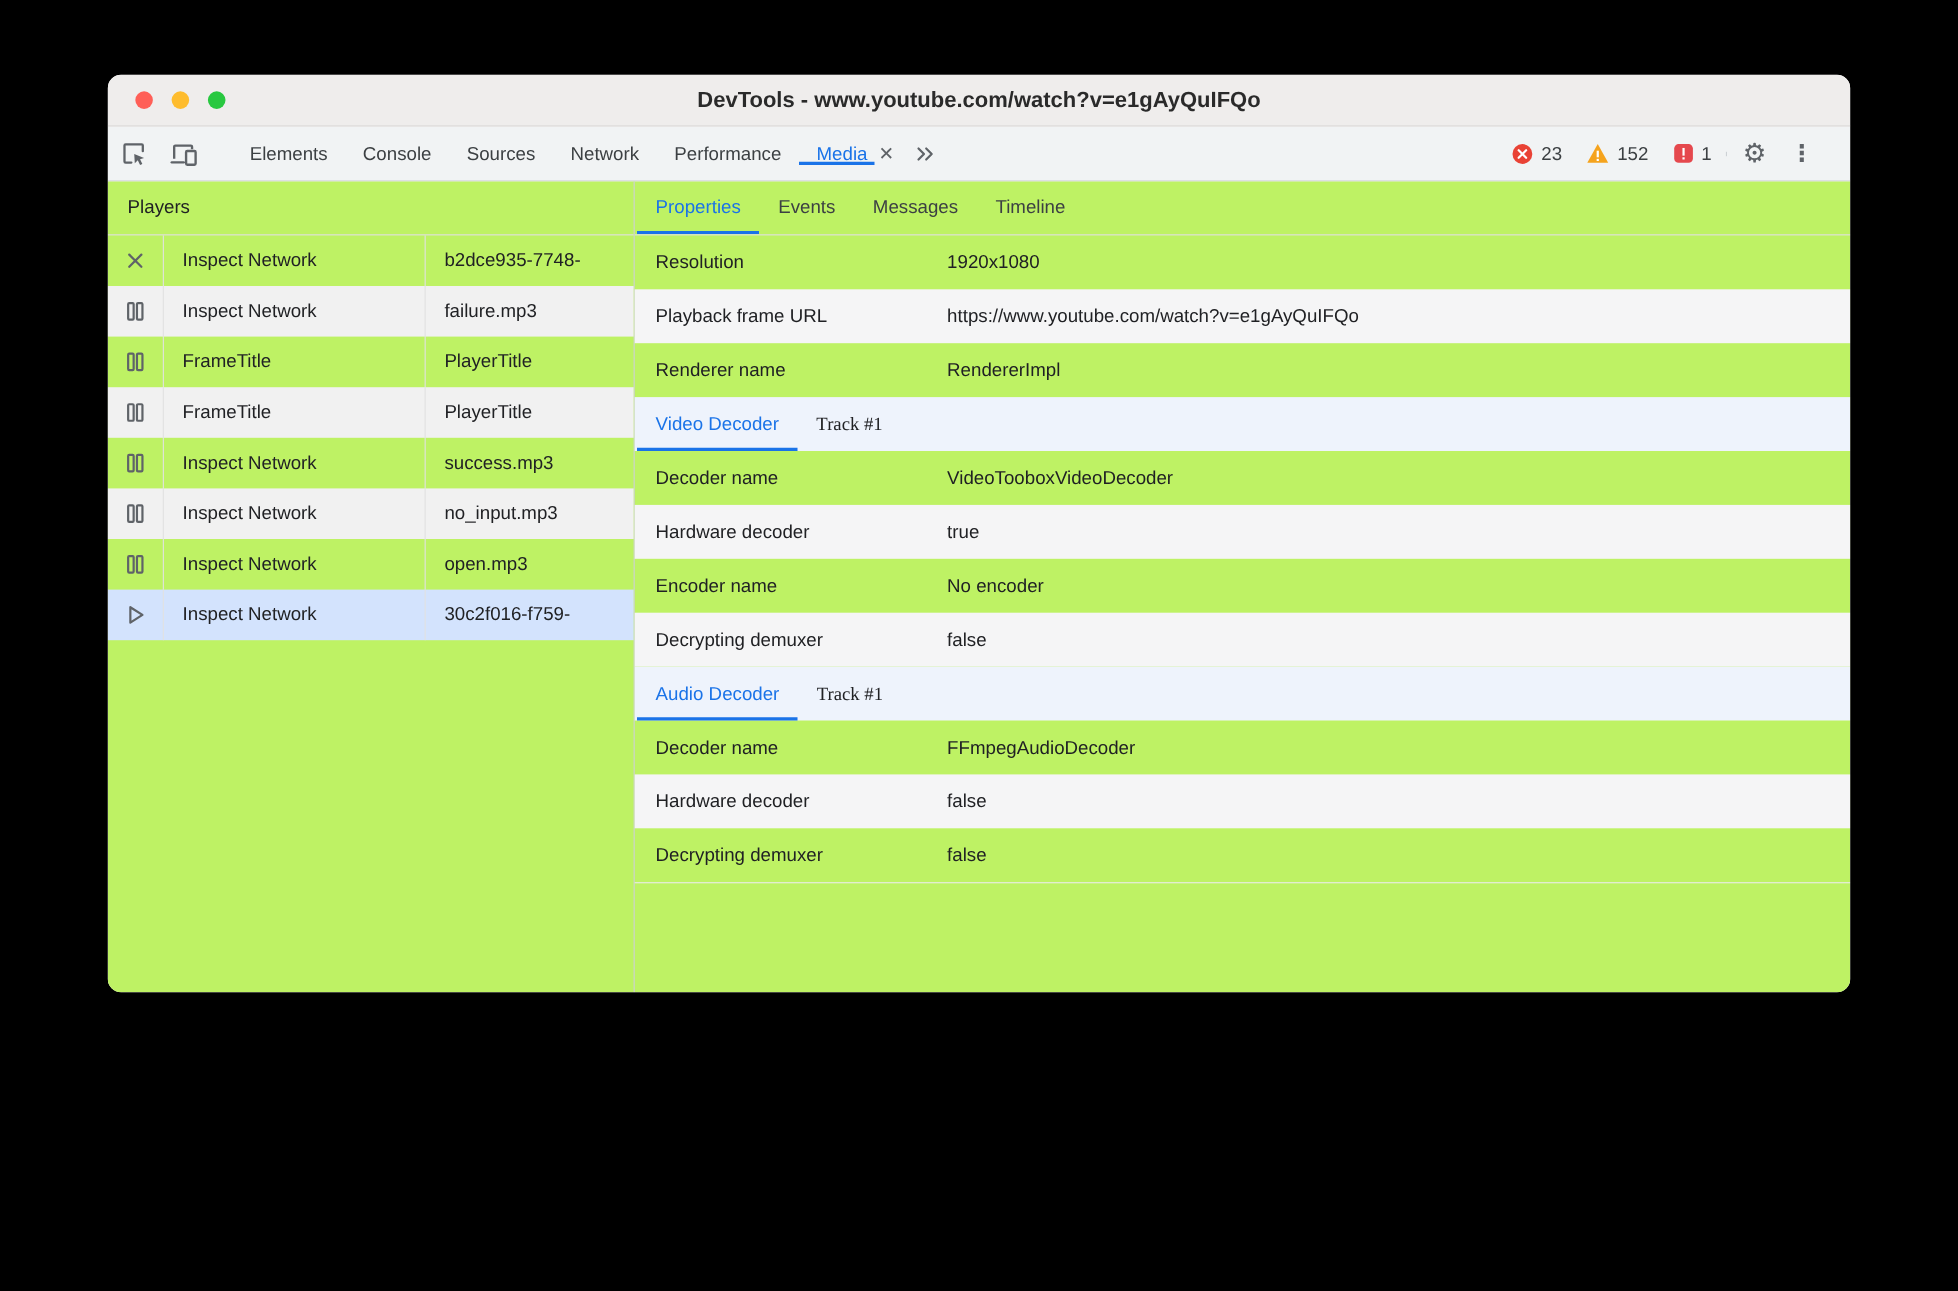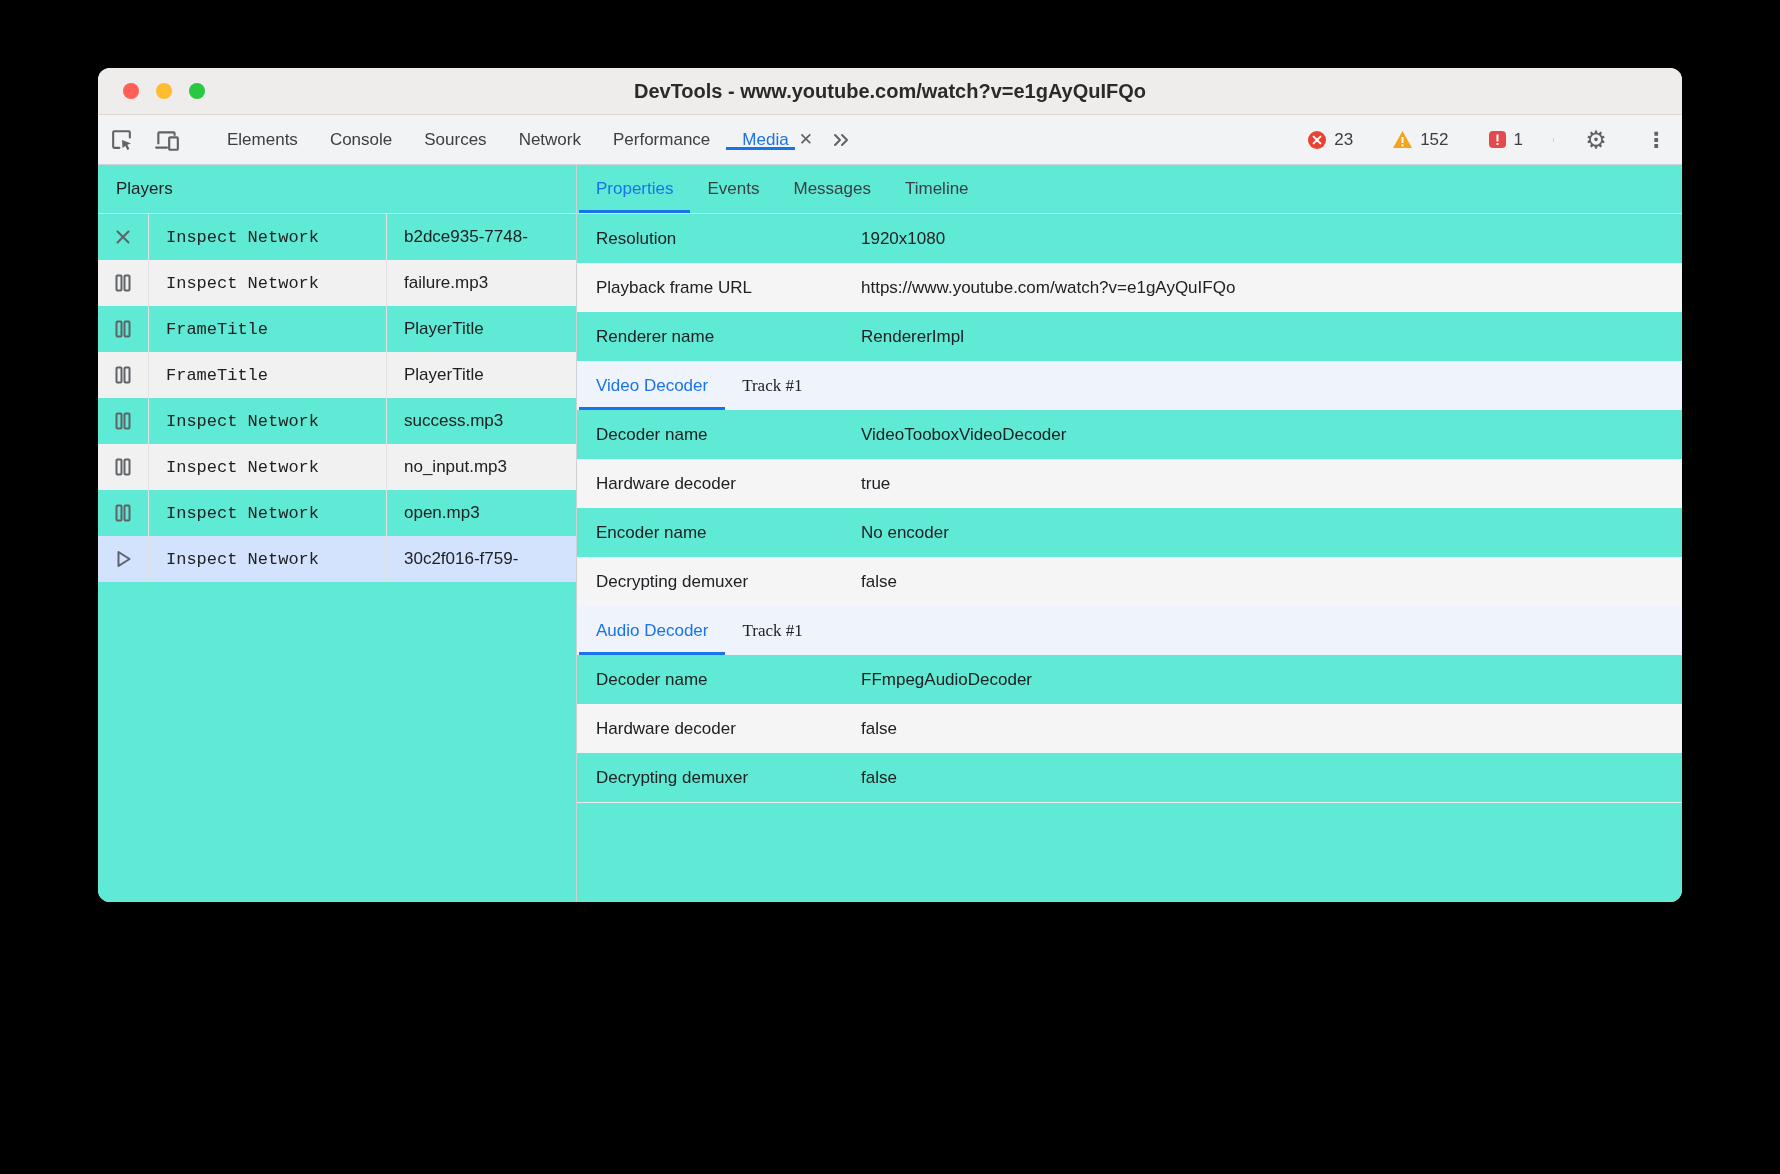--- a/index.html
+++ b/index.html
@@ -32,36 +32,36 @@
     display:flex;align-items:center;
   }
   .tool-btn{display:flex;align-items:center;justify-content:center;width:46px;color:#5f6368;cursor:pointer;}
   .tool-btn .glyph{font-size:24px;line-height:1;color:#5f6368;}
   .tool-btn .glyph.dots{font-size:21px;font-weight:700;}
   .vsep{width:1px;background:#cdd1d5;margin:10px 2px;}
   .tabs{display:flex;align-items:stretch;margin-left:16px;}
   .tab{display:flex;align-items:center;padding:0 16px;font-size:17px;color:#3c4043;cursor:pointer;white-space:nowrap;}
   .tab.active{color:#1a73e8;box-shadow:inset 0 -3px 0 0 #1a73e8;padding-right:6px;}
   .tab-close{display:flex;align-items:center;padding:0 8px 0 4px;color:#5f6368;font-size:17px;cursor:pointer;}
-  .status{margin-left:auto;display:flex;align-items:stretch;padding-right:6px;gap:17px;}
+  .status{margin-left:auto;display:flex;align-items:stretch;padding-right:24px;}
   .count{display:flex;align-items:center;gap:7px;padding:0 11px;font-size:17px;color:#3c4043;cursor:pointer;white-space:nowrap;}
   
-  .content{flex:1;display:flex;min-height:0;background:#5eead4;}
+  .content{flex:1;display:flex;min-height:0;background:#bef264;}
   .left-panel{width:478px;flex:0 0 auto;border-right:1px solid #cdd1d5;display:flex;flex-direction:column;}
   .panel-header{
     height:48px;flex:0 0 auto;display:flex;align-items:center;padding-left:18px;
     font-size:17px;color:#202124;border-bottom:1px solid #e0e0e0;
   }
   .player-rows{flex:0 0 auto;}
   .player-row{height:46px;display:flex;align-items:stretch;font-size:17px;color:#202124;cursor:pointer;}
   .player-row:nth-child(even){background:#f1f1f1;}
   .player-row.selected{background:#d3e3fd;}
   .cell{display:flex;align-items:center;border-right:1px solid #e2e2e2;overflow:hidden;white-space:nowrap;}
   .icon-cell{width:50px;flex:0 0 auto;justify-content:center;}
-  .name-cell{width:220px;flex:0 0 auto;padding-left:17px;font-family:Liberation Mono, monospace;}
+  .name-cell{width:220px;flex:0 0 auto;padding-left:17px;}
   .file-cell{flex:1;padding-left:17px;border-right:none;}
   
   .right-panel{flex:1;display:flex;flex-direction:column;min-width:0;}
   .detail-tabs{height:48px;flex:0 0 auto;display:flex;align-items:stretch;border-bottom:1px solid #e0e0e0;padding-left:2px;}
   .dtab{display:flex;align-items:center;padding:0 17px;font-size:17px;color:#3c4043;cursor:pointer;}
   .dtab.active{color:#1a73e8;box-shadow:inset 0 -3px 0 0 #1a73e8;}
   .prop-row{height:49px;display:flex;align-items:center;font-size:17px;color:#202124;}
   .props .prop-row:nth-child(even){background:#f5f5f6;}
   .plabel{width:265px;flex:0 0 auto;padding-left:19px;white-space:nowrap;}
   .pvalue{flex:1;white-space:nowrap;overflow:hidden;}

